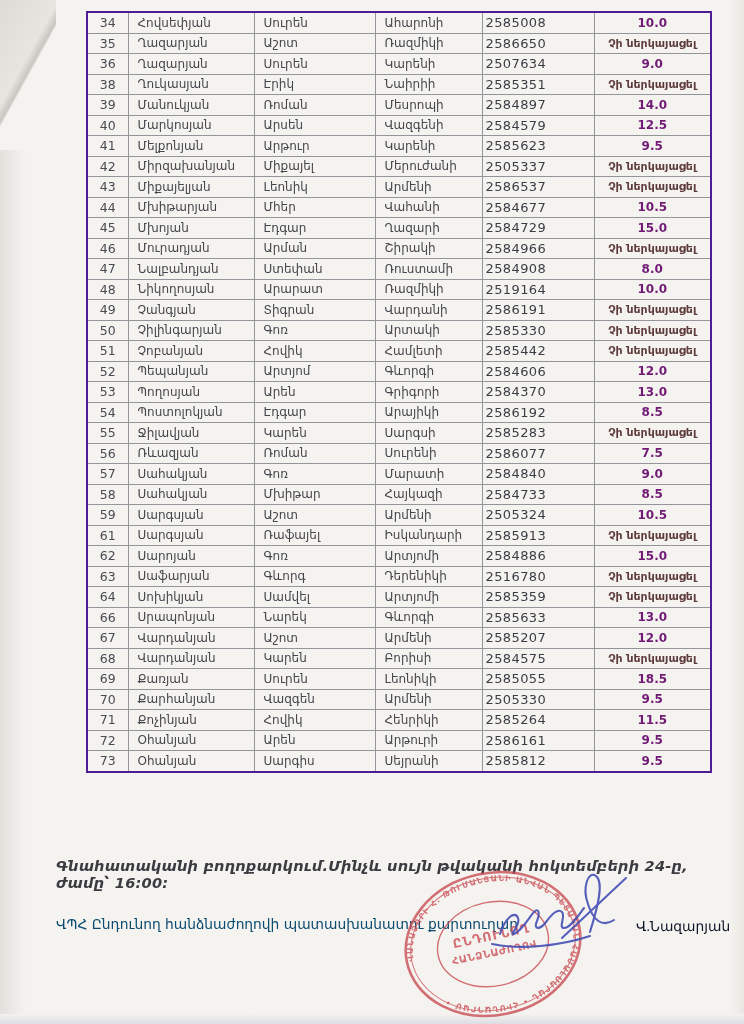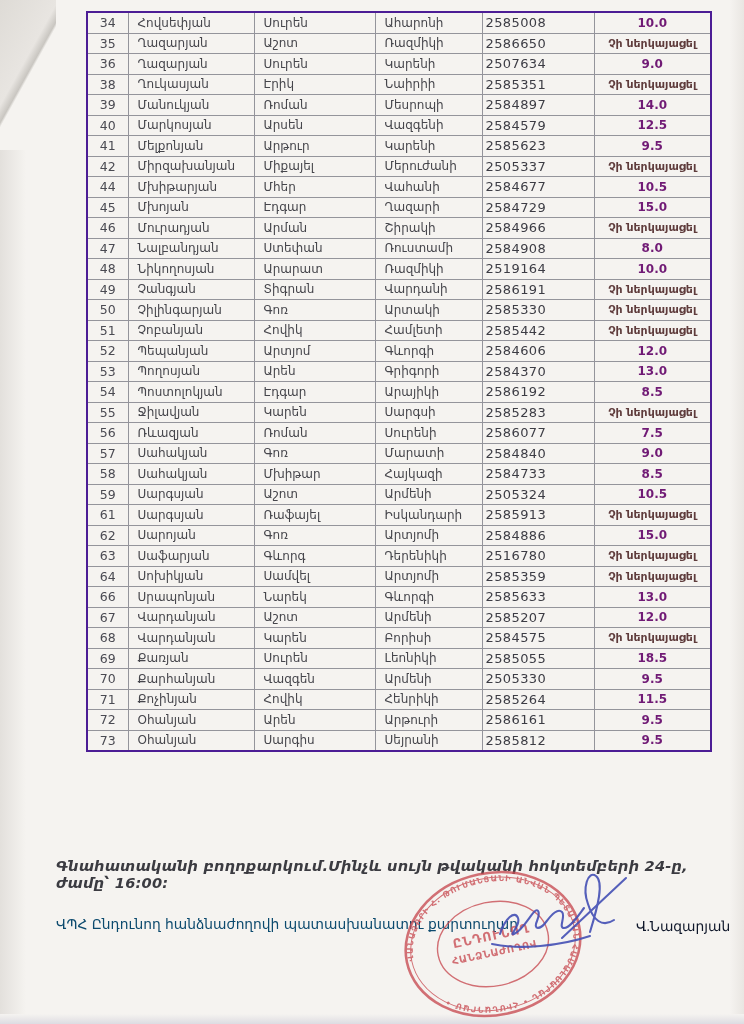--- a/index.html
+++ b/index.html
@@ -139,20 +139,28 @@
         <td class="c3">Կարենի</td>
         <td class="c4">2585623</td>
         <td class="c5 score">9.5</td>
       </tr>
       <tr>
         <td class="c0">42</td>
         <td class="c1">Միրզախանյան</td>
         <td class="c2">Միքայել</td>
         <td class="c3">Մերուժանի</td>
         <td class="c4">2505337</td>
+        <td class="c5 absent">Չի ներկայացել</td>
+      </tr>
+      <tr>
+        <td class="c0">43</td>
+        <td class="c1">Միքայելյան</td>
+        <td class="c2">Լեոնիկ</td>
+        <td class="c3">Արմենի</td>
+        <td class="c4">2586537</td>
         <td class="c5 absent">Չի ներկայացել</td>
       </tr>
       <tr>
         <td class="c0">44</td>
         <td class="c1">Մխիթարյան</td>
         <td class="c2">Մհեր</td>
         <td class="c3">Վահանի</td>
         <td class="c4">2584677</td>
         <td class="c5 score">10.5</td>
       </tr>

